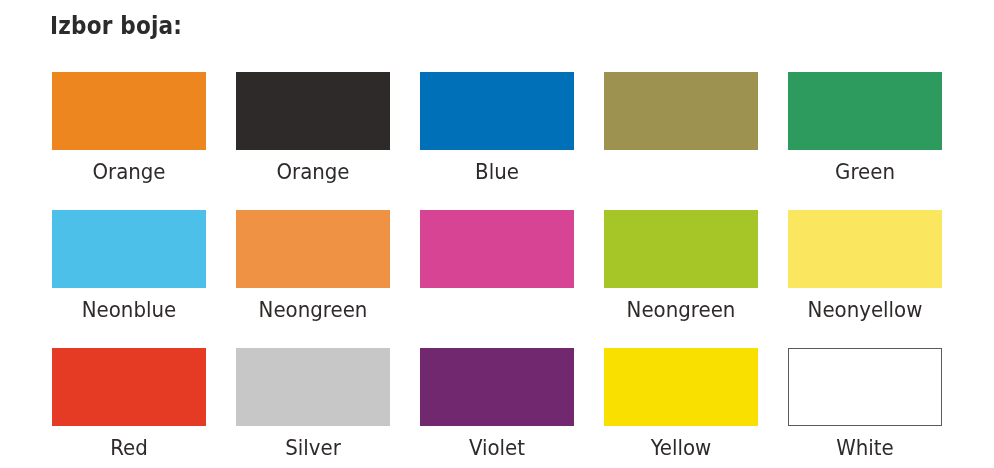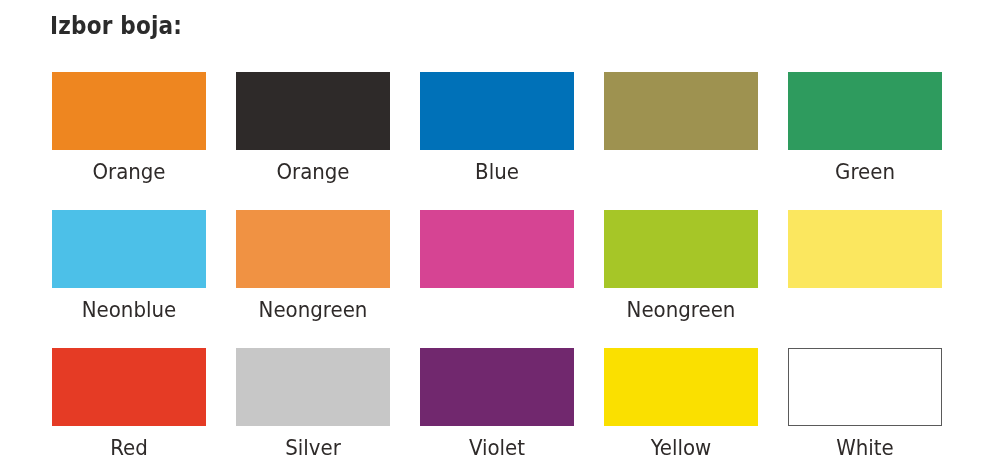--- a/index.html
+++ b/index.html
@@ -111,20 +111,21 @@
       </div>
       <div class="swatch-cell">
         <span class="swatch-chip" style="background: rgb(214, 68, 147);"></span>
       </div>
       <div class="swatch-cell">
         <span class="swatch-chip" style="background: rgb(166, 198, 39);"></span>
         <span class="swatch-label" style="color: rgb(46, 42, 41);">Neongreen</span>
       </div>
       <div class="swatch-cell">
         <span class="swatch-chip" style="background: rgb(251, 231, 95);"></span>
+        <span class="swatch-label" style="color: rgb(46, 42, 41);">Neonyellow</span>
       </div>
       <div class="swatch-cell">
         <span class="swatch-chip" style="background: rgb(229, 59, 37);"></span>
         <span class="swatch-label" style="color: rgb(46, 42, 41);">Red</span>
       </div>
       <div class="swatch-cell">
         <span class="swatch-chip" style="background: rgb(199, 199, 199);"></span>
         <span class="swatch-label" style="color: rgb(46, 42, 41);">Silver</span>
       </div>
       <div class="swatch-cell">

